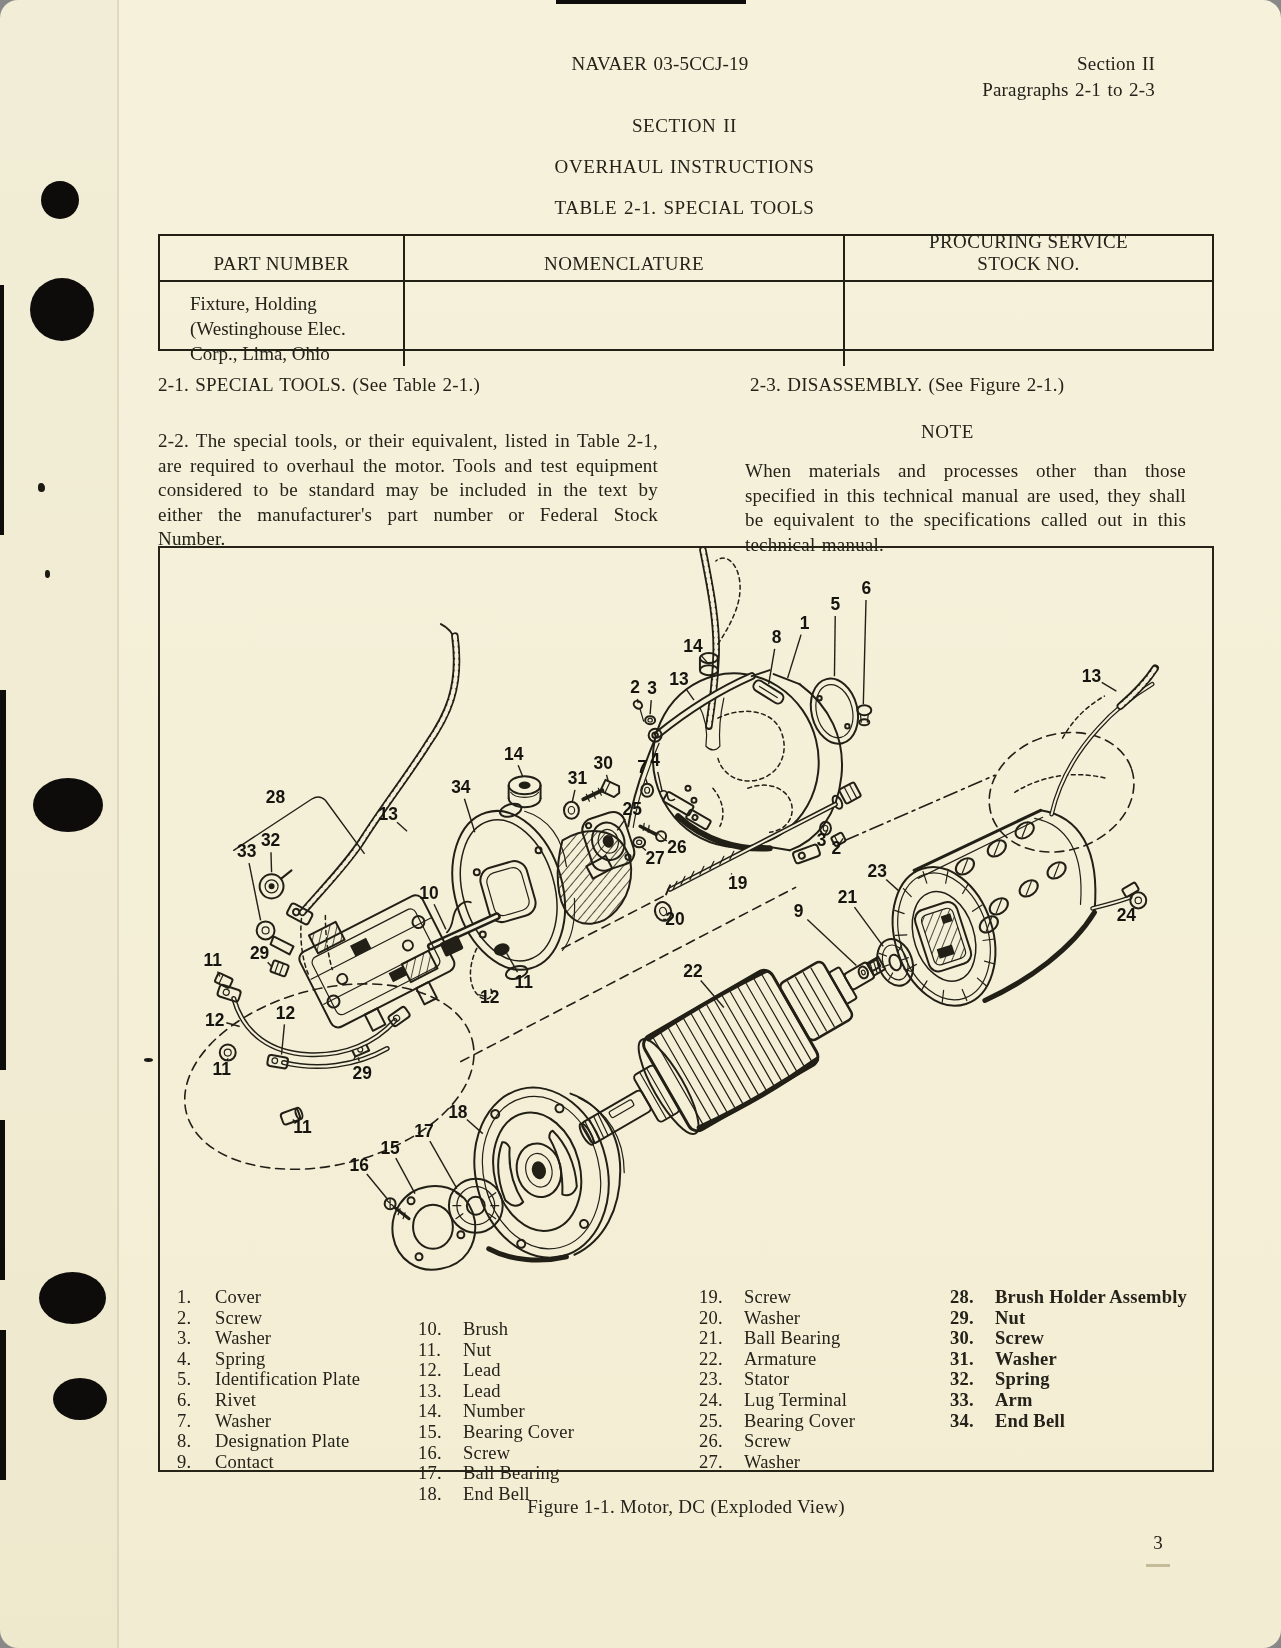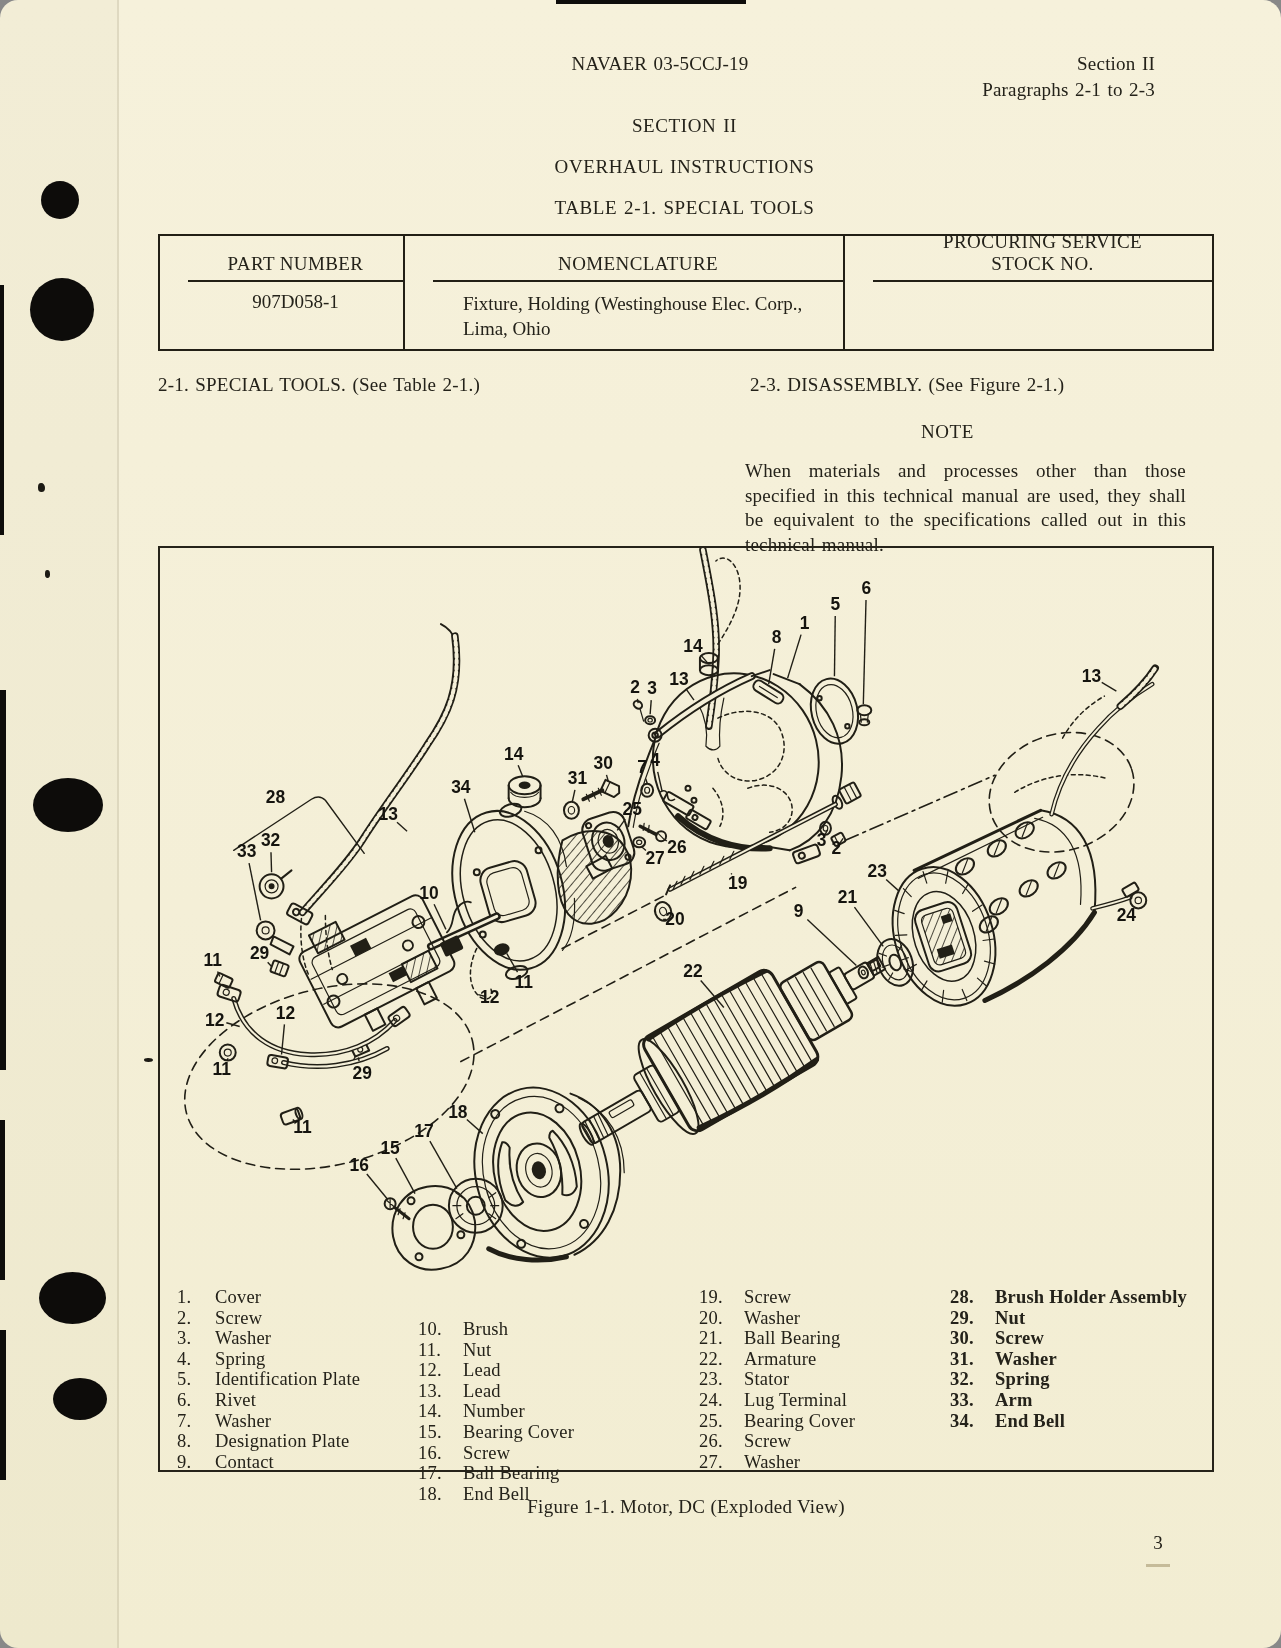--- a/index.html
+++ b/index.html
@@ -19,21 +19,21 @@
   .right{text-align:right;}
   .just{text-align:justify;}
   .caps{letter-spacing:.6px;}
   
   .tools-table{
     position:absolute;left:158px;top:234px;width:1052px;height:113px;
     border:2.5px solid #221f15;display:grid;
     grid-template-columns:245px 440px auto;grid-template-rows:46px auto;
     font-size:19px;
   }
-  .tools-table .cell{border-right:2px solid #221f15;position:relative;margin-left:28px;}
+  .tools-table .cell{border-right:2px solid #221f15;position:relative;}
   .tools-table .cell:nth-child(3n){border-right:none;}
   .tools-table .hd{border-bottom:2.5px solid #221f15;display:flex;align-items:flex-end;justify-content:center;
     padding-bottom:5px;white-space:pre-line;text-align:center;line-height:22px;letter-spacing:.4px;}
   .tools-table .bd{padding-top:9px;}
   .tools-table .bd.pn{text-align:center;}
   .tools-table .bd.nom{padding-left:30px;padding-right:20px;line-height:25px;}
   
   .figure-box{
     position:absolute;left:158px;top:546px;width:1056px;height:926px;
     border:2.5px solid #262319;box-sizing:border-box;
@@ -86,26 +86,26 @@
   <div class="txt right" style="left:855px;top:78px;width:300px;">Paragraphs 2-1 to 2-3</div>
   <div class="txt center caps" style="left:158px;top:114px;width:1053px;">SECTION II</div>
   <div class="txt center caps" style="left:158px;top:155px;width:1053px;">OVERHAUL INSTRUCTIONS</div>
   <div class="txt center caps" style="left:158px;top:196px;width:1053px;">TABLE 2-1.  SPECIAL TOOLS</div>
 
   <div class="tools-table">
     <div class="cell hd">PART NUMBER</div>
     <div class="cell hd">NOMENCLATURE</div>
     <div class="cell hd">PROCURING SERVICE
 STOCK NO.</div>
-    <div class="cell bd pn">907D058-1</div>
     <div class="cell bd nom">Fixture, Holding (Westinghouse Elec. Corp., Lima, Ohio</div>
     <div class="cell bd"></div>
   </div>
 
   <div class="txt" style="left:158px;top:373px;width:540px;">2-1.  SPECIAL TOOLS.  (See Table 2-1.)</div>
+  <div class="txt just" style="left:158px;top:429px;width:500px;">2-2.  The special tools, or their equivalent, listed in Table 2-1, are required to overhaul the motor.  Tools and test equipment considered to be standard may be included in the text by either the manufacturer's part number or Federal Stock Number.</div>
   <div class="txt" style="left:750px;top:373px;width:520px;">2-3.  DISASSEMBLY.  (See Figure 2-1.)</div>
   <div class="txt just" style="left:745px;top:459px;width:441px;">When materials and processes other than those specified in this technical manual are used, they shall be equivalent to the specifications called out in this technical manual.</div>
   <div class="txt center caps" style="left:710px;top:420px;width:475px;">NOTE</div>
 
   <div class="figure-box">
     <svg viewBox="0 0 1056 921" preserveAspectRatio="none">
       <defs>
         <pattern id="ht" patternUnits="userSpaceOnUse" width="7" height="7" patternTransform="rotate(40)">
           <line x1="0" y1="0" x2="0" y2="7" stroke="#211f16" stroke-width="1.6"></line>
         </pattern>

